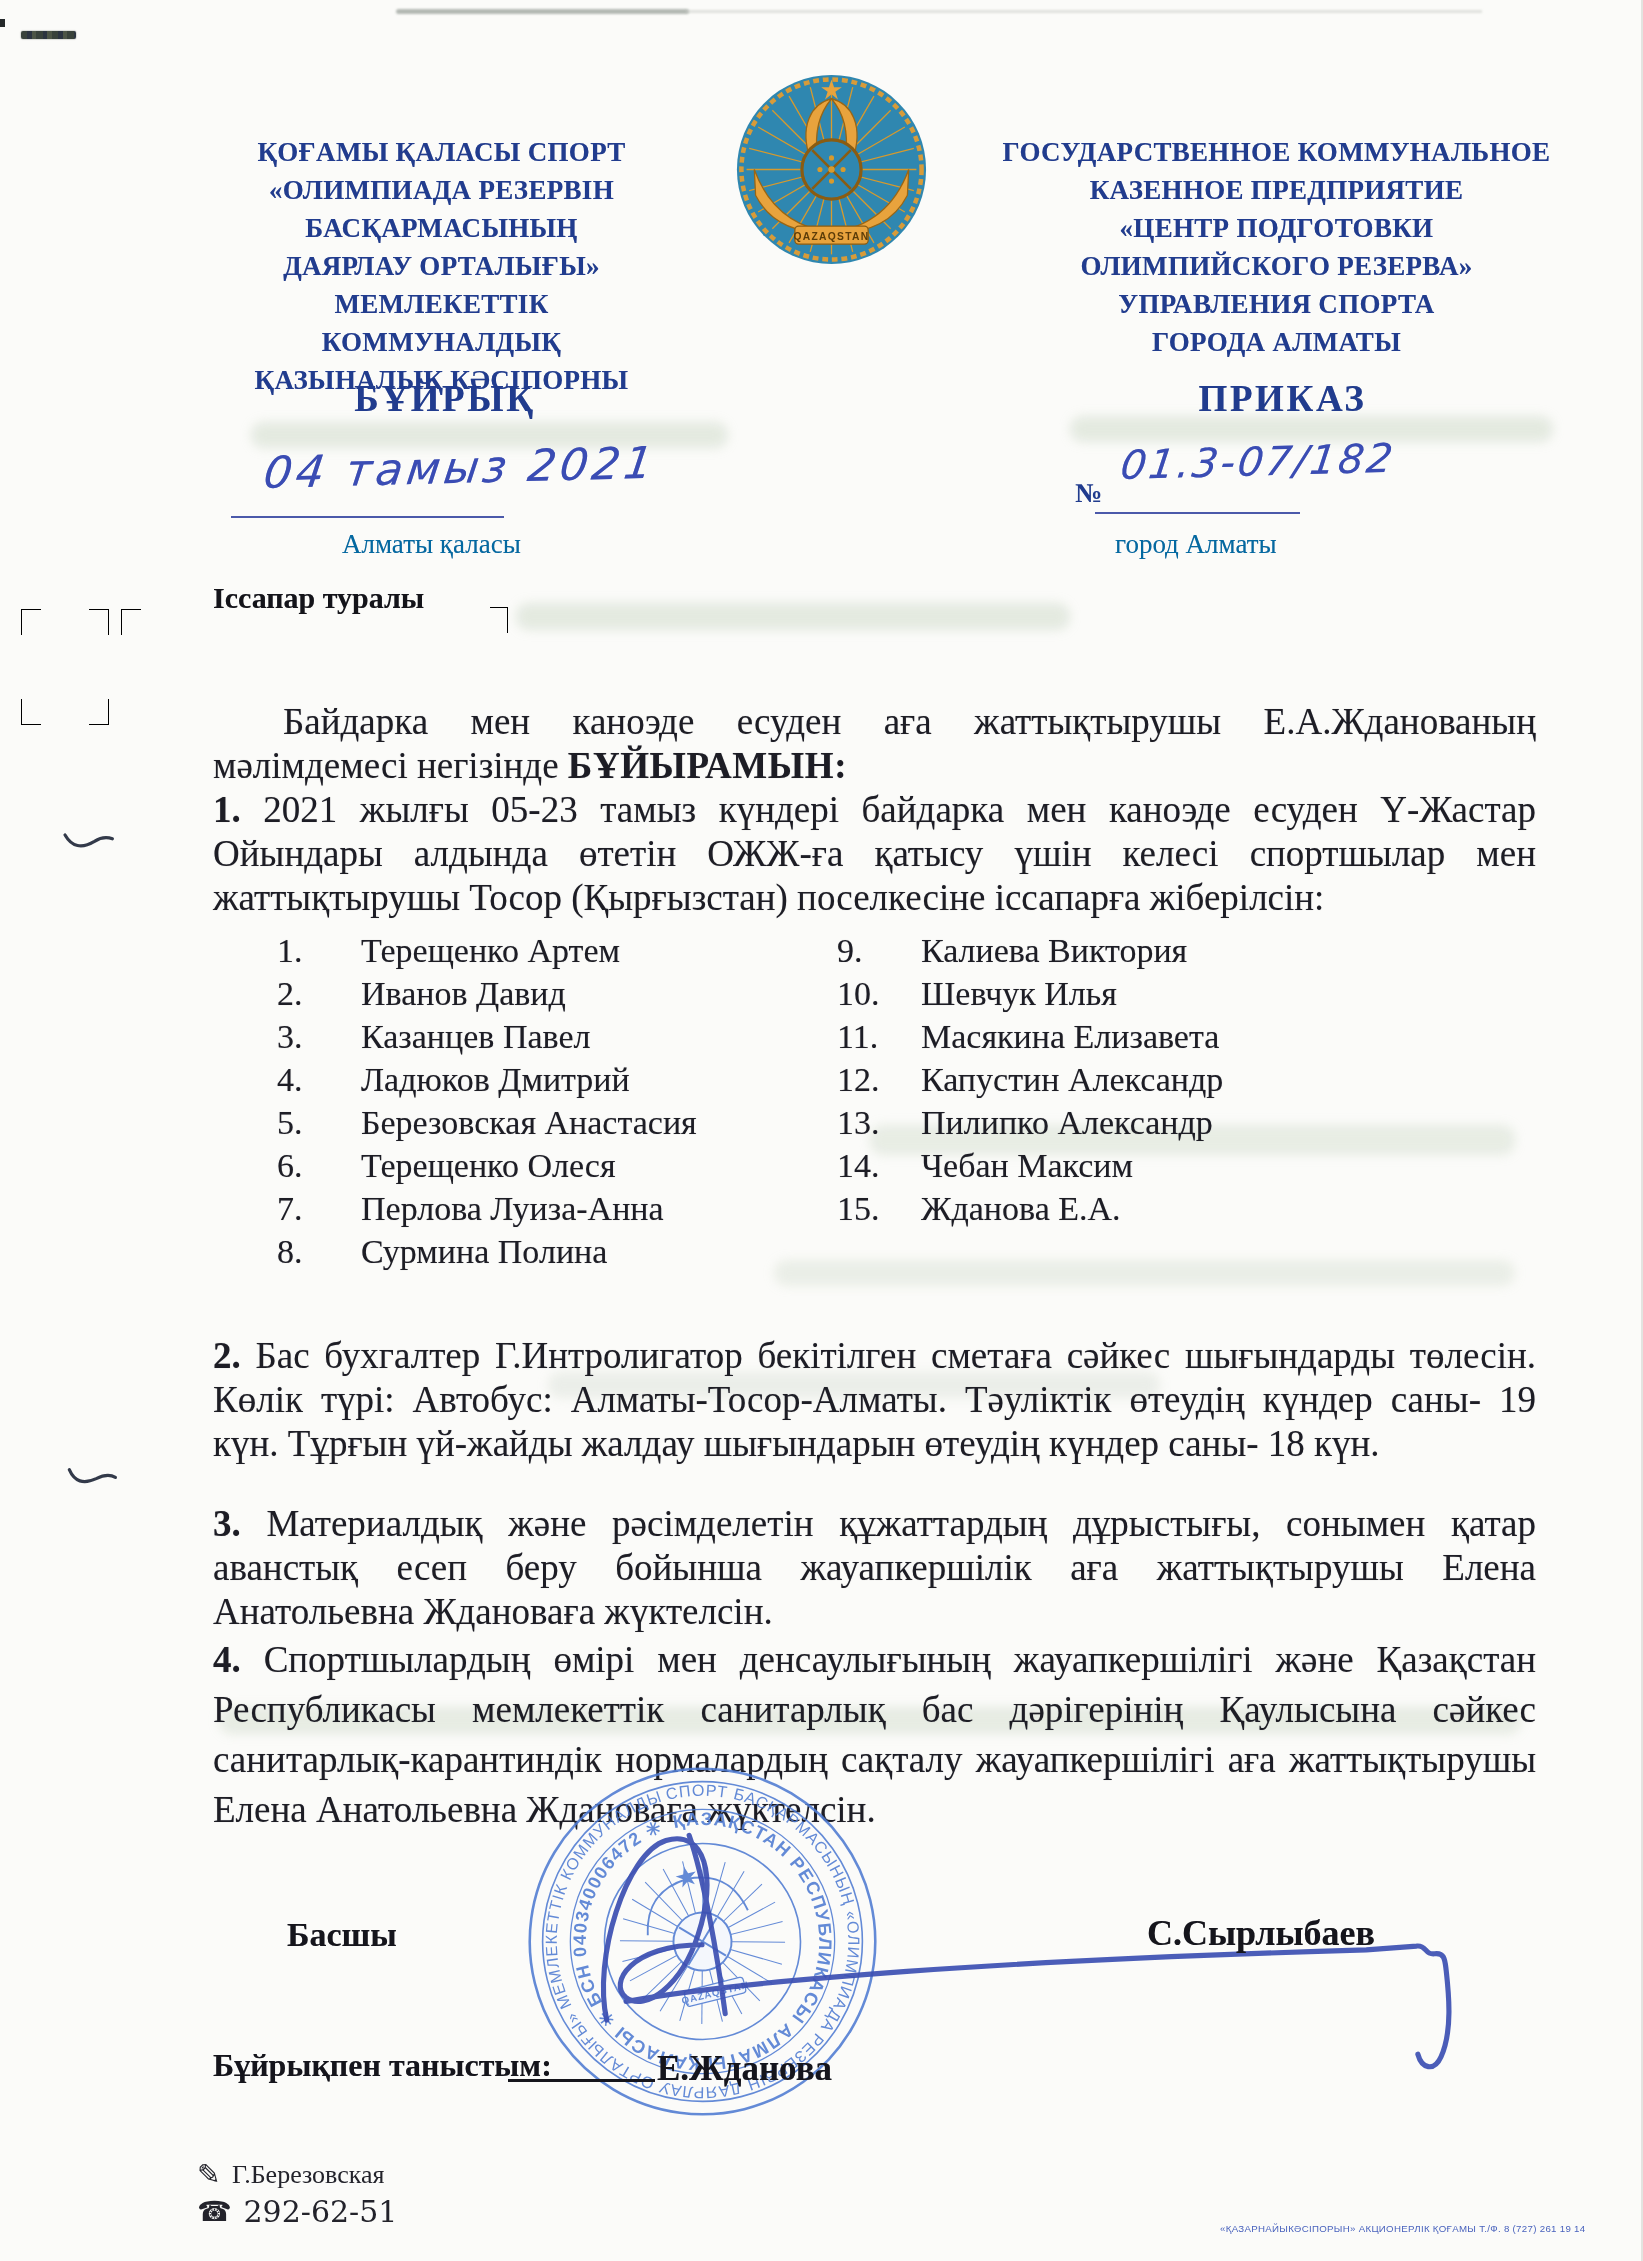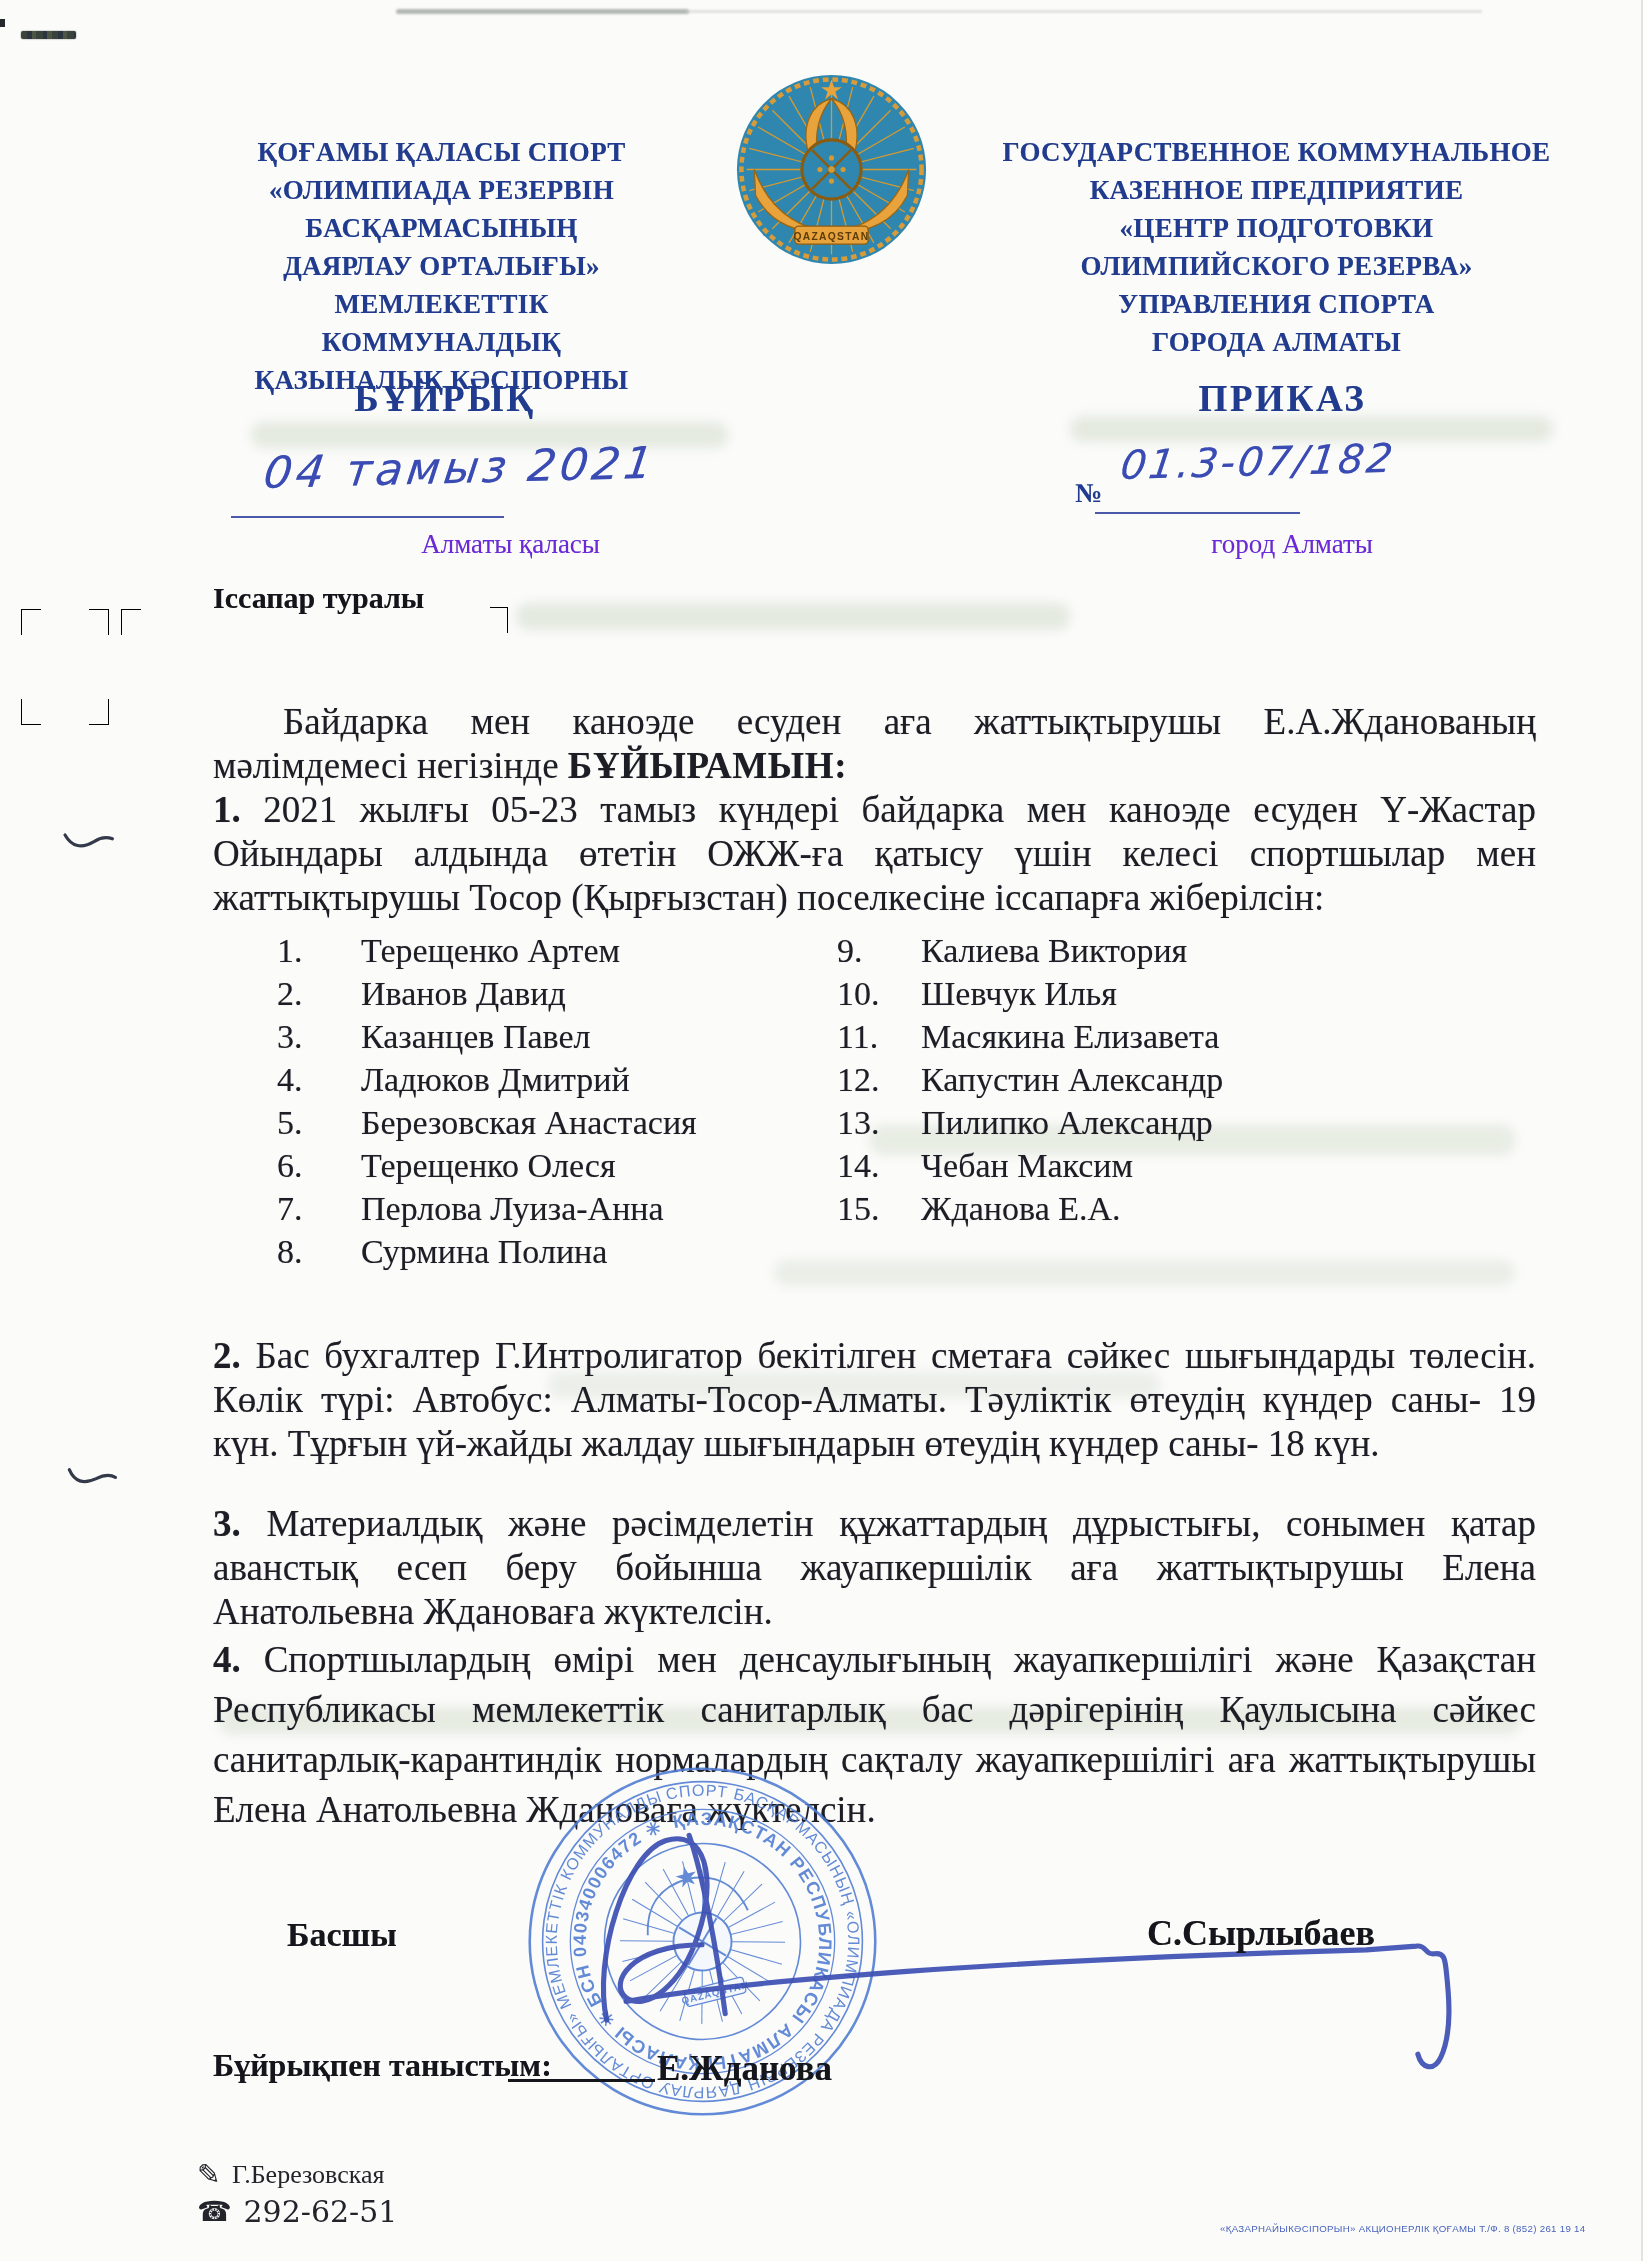--- a/index.html
+++ b/index.html
@@ -27,21 +27,21 @@
   .handwrite{
     font-family:"DejaVu Sans", sans-serif;font-style:italic;color:#3a4cb4;
     transform:skewX(-9deg) rotate(-1.5deg);transform-origin:left bottom;
     text-shadow:0 0 0.6px rgba(50,70,170,.5);white-space:nowrap;
   }
   .hw-date{left:261px;top:447px;font-size:44px;letter-spacing:3.9px;}
   .hw-number{left:1118px;top:442px;font-size:40px;letter-spacing:2.6px;}
   .hw-line{height:1.9px;background:#2c3c9c;opacity:.85;}
   .num-sign{left:1075px;top:478px;font-size:27px;color:#213c8e;font-weight:bold;}
   .place{
-    font-size:27px;color:#6d28d9;text-align:right;
+    font-size:27px;color:#0369a1;text-align:left;
     text-shadow:0 0 0.6px rgba(30,50,120,.3);
   }
   .place-kk{left:342px;top:529px;width:258px;}
   .place-ru{left:1115px;top:529px;width:258px;}
   
   .subject{
     left:213px;top:581px;font-weight:bold;font-size:30px;color:#14141a;
     text-shadow:0 0 0.6px rgba(10,10,20,.4);
   }
   .doc-text{
@@ -314,14 +314,14 @@
 <div class="abs ack-name">Е.Жданова</div>
 
 <div class="abs footer-row f1">
   <span class="f-icon">✎</span>
   <span>Г.Березовская</span>
 </div>
 <div class="abs footer-row f2">
   <span class="f-icon">☎</span>
   <span>292-62-51</span>
 </div>
-<div class="abs print-note">«ҚАЗАРНАЙЫКӘСІПОРЫН» АКЦИОНЕРЛІК  ҚОҒАМЫ  Т./Ф. 8 (852) 261 19 14</div>
+<div class="abs print-note">«ҚАЗАРНАЙЫКӘСІПОРЫН» АКЦИОНЕРЛІК  ҚОҒАМЫ  Т./Ф. 8 (727) 261 19 14</div>
 
 
 </body></html>

